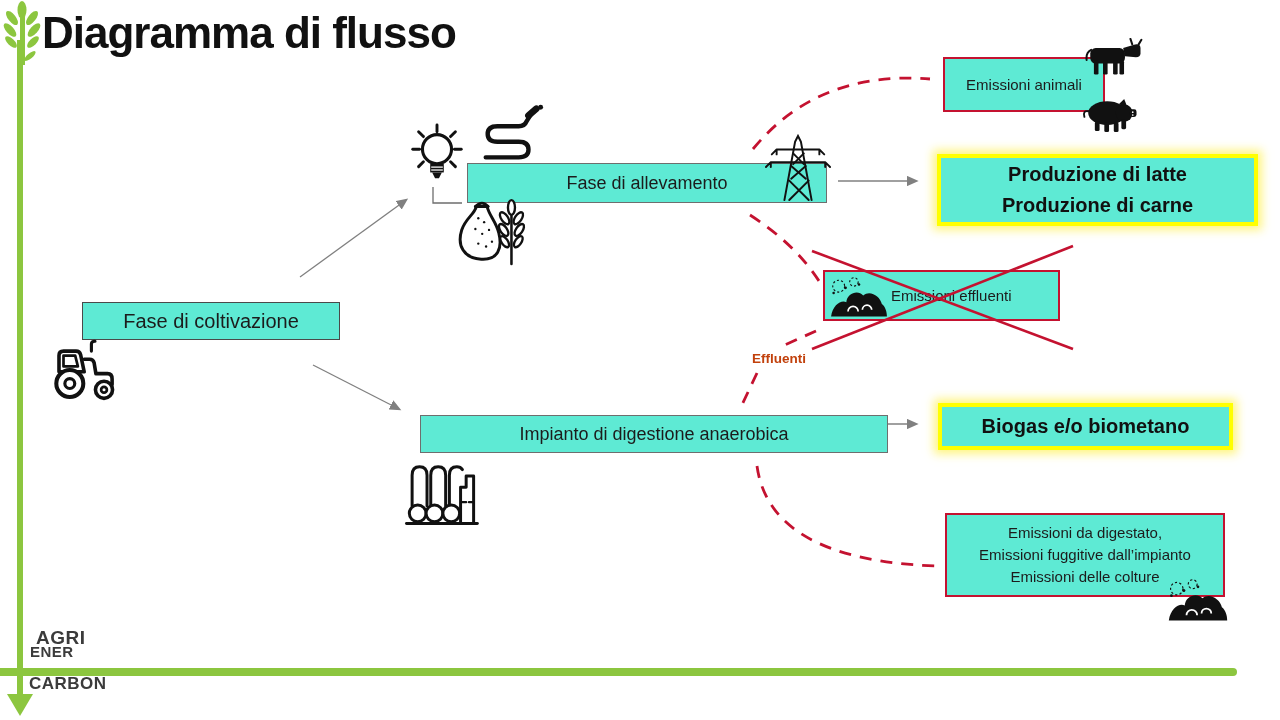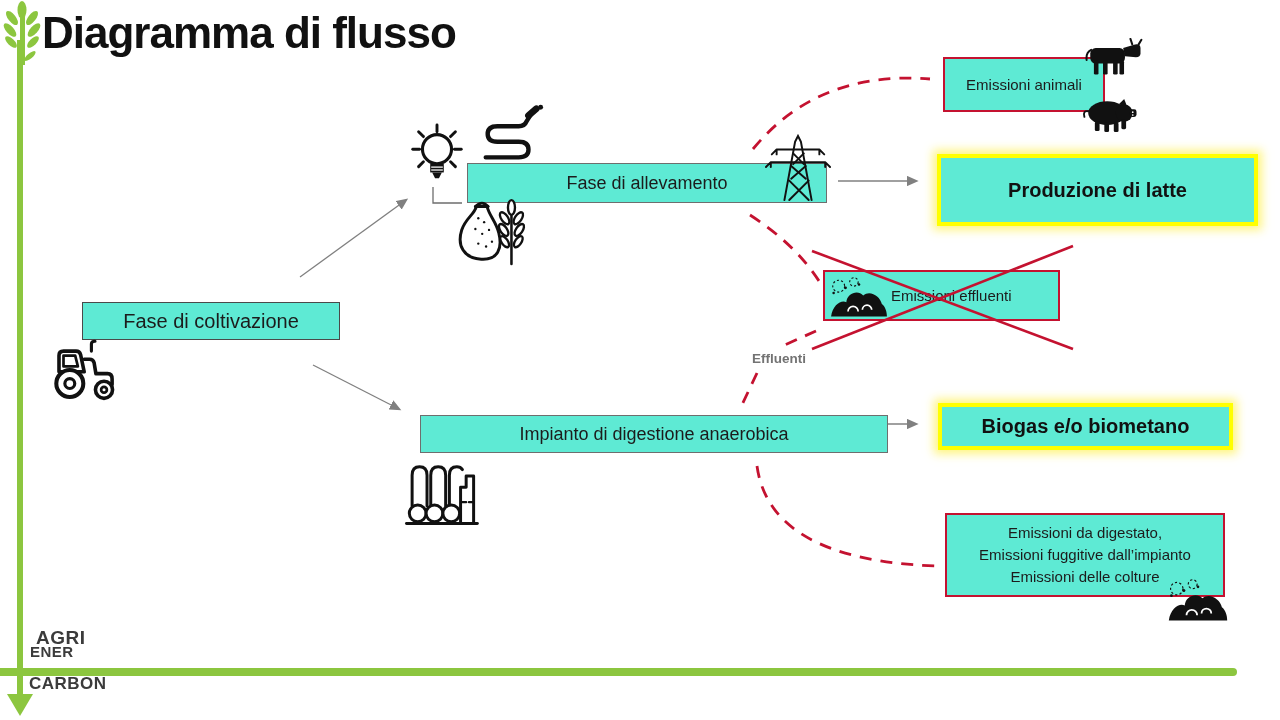--- a/index.html
+++ b/index.html
@@ -30,21 +30,21 @@
   .green-arrowhead{
     left:7px;top:694px;width:0;height:0;z-index:5;
     border-left:13px solid transparent;border-right:13px solid transparent;
     border-top:22px solid #8cc63f;
   }
   .green-bar{left:0;top:668px;width:1237px;height:8px;background:#8cc63f;border-radius:0 4px 4px 0;z-index:4;}
   .logo-txt{position:absolute;font-weight:bold;color:#3b3b3b;z-index:6;letter-spacing:0.5px;}
   #logo-agri{left:30px;top:627px;font-size:19px;margin-left:6px;}
   #logo-ener{left:30px;top:643px;font-size:15px;}
   #logo-carbon{left:29px;top:674px;font-size:17px;}
-  #effluenti-label{left:752px;top:351px;font-size:13.5px;font-weight:bold;color:#737373;z-index:3;}
+  #effluenti-label{left:752px;top:351px;font-size:13.5px;font-weight:bold;color:#c2410c;z-index:3;}
   #box-effluenti-inner{padding-left:66px;}
   #box-bottom-red{line-height:1.45;font-size:15px;}
 </style>
 </head>
 <body>
 
 <div id="stage">
 
   <svg id="connectors" width="1280" height="720" viewBox="0 0 1280 720">
     <defs>
@@ -197,20 +197,21 @@
       <rect x="33" y="27" width="5" height="10" rx="1.5"></rect>
       <rect x="41" y="24" width="5" height="10" rx="1.5"></rect>
     </g>
     <path d="M6,15 Q0,14 2,21" stroke="#111" stroke-width="2" fill="none" stroke-linecap="round"></path>
     <circle cx="53" cy="16" r="0.9" fill="#fff"></circle>
       <circle cx="53" cy="19" r="0.9" fill="#fff"></circle>
   </svg>
 
   <div class="box yellow-box" style="left:937px;top:154px;width:321px;height:72px;">
     <span>Produzione di latte</span>
+    <span>Produzione di carne</span>
   </div>
 
   <div class="box red-box" style="left:823px;top:270px;width:237px;height:51px;justify-content:flex-start;">
     <span id="box-effluenti-inner">Emissioni effluenti</span>
   </div>
   <svg class="icon icon-top" style="left:826px;top:276px;" width="66" height="44" viewBox="0 0 74 52">
     <path d="M4,48 C6,34 16,28 22,31 C23,20 36,16 42,23 C50,16 62,24 64,33 C68,36 70,42 70,48 Z" fill="#111"></path>
     <path d="M24,42 a6,6 0 0 1 12,0 M41,40 a5.5,5.5 0 0 1 11,0" stroke="#fff" stroke-width="2" fill="none"></path>
     <circle cx="13" cy="12" r="7" stroke="#111" stroke-width="1.3" stroke-dasharray="2.5 2.5" fill="none"></circle>
     <circle cx="31" cy="7" r="5" stroke="#111" stroke-width="1.3" stroke-dasharray="2.5 2.5" fill="none"></circle>

